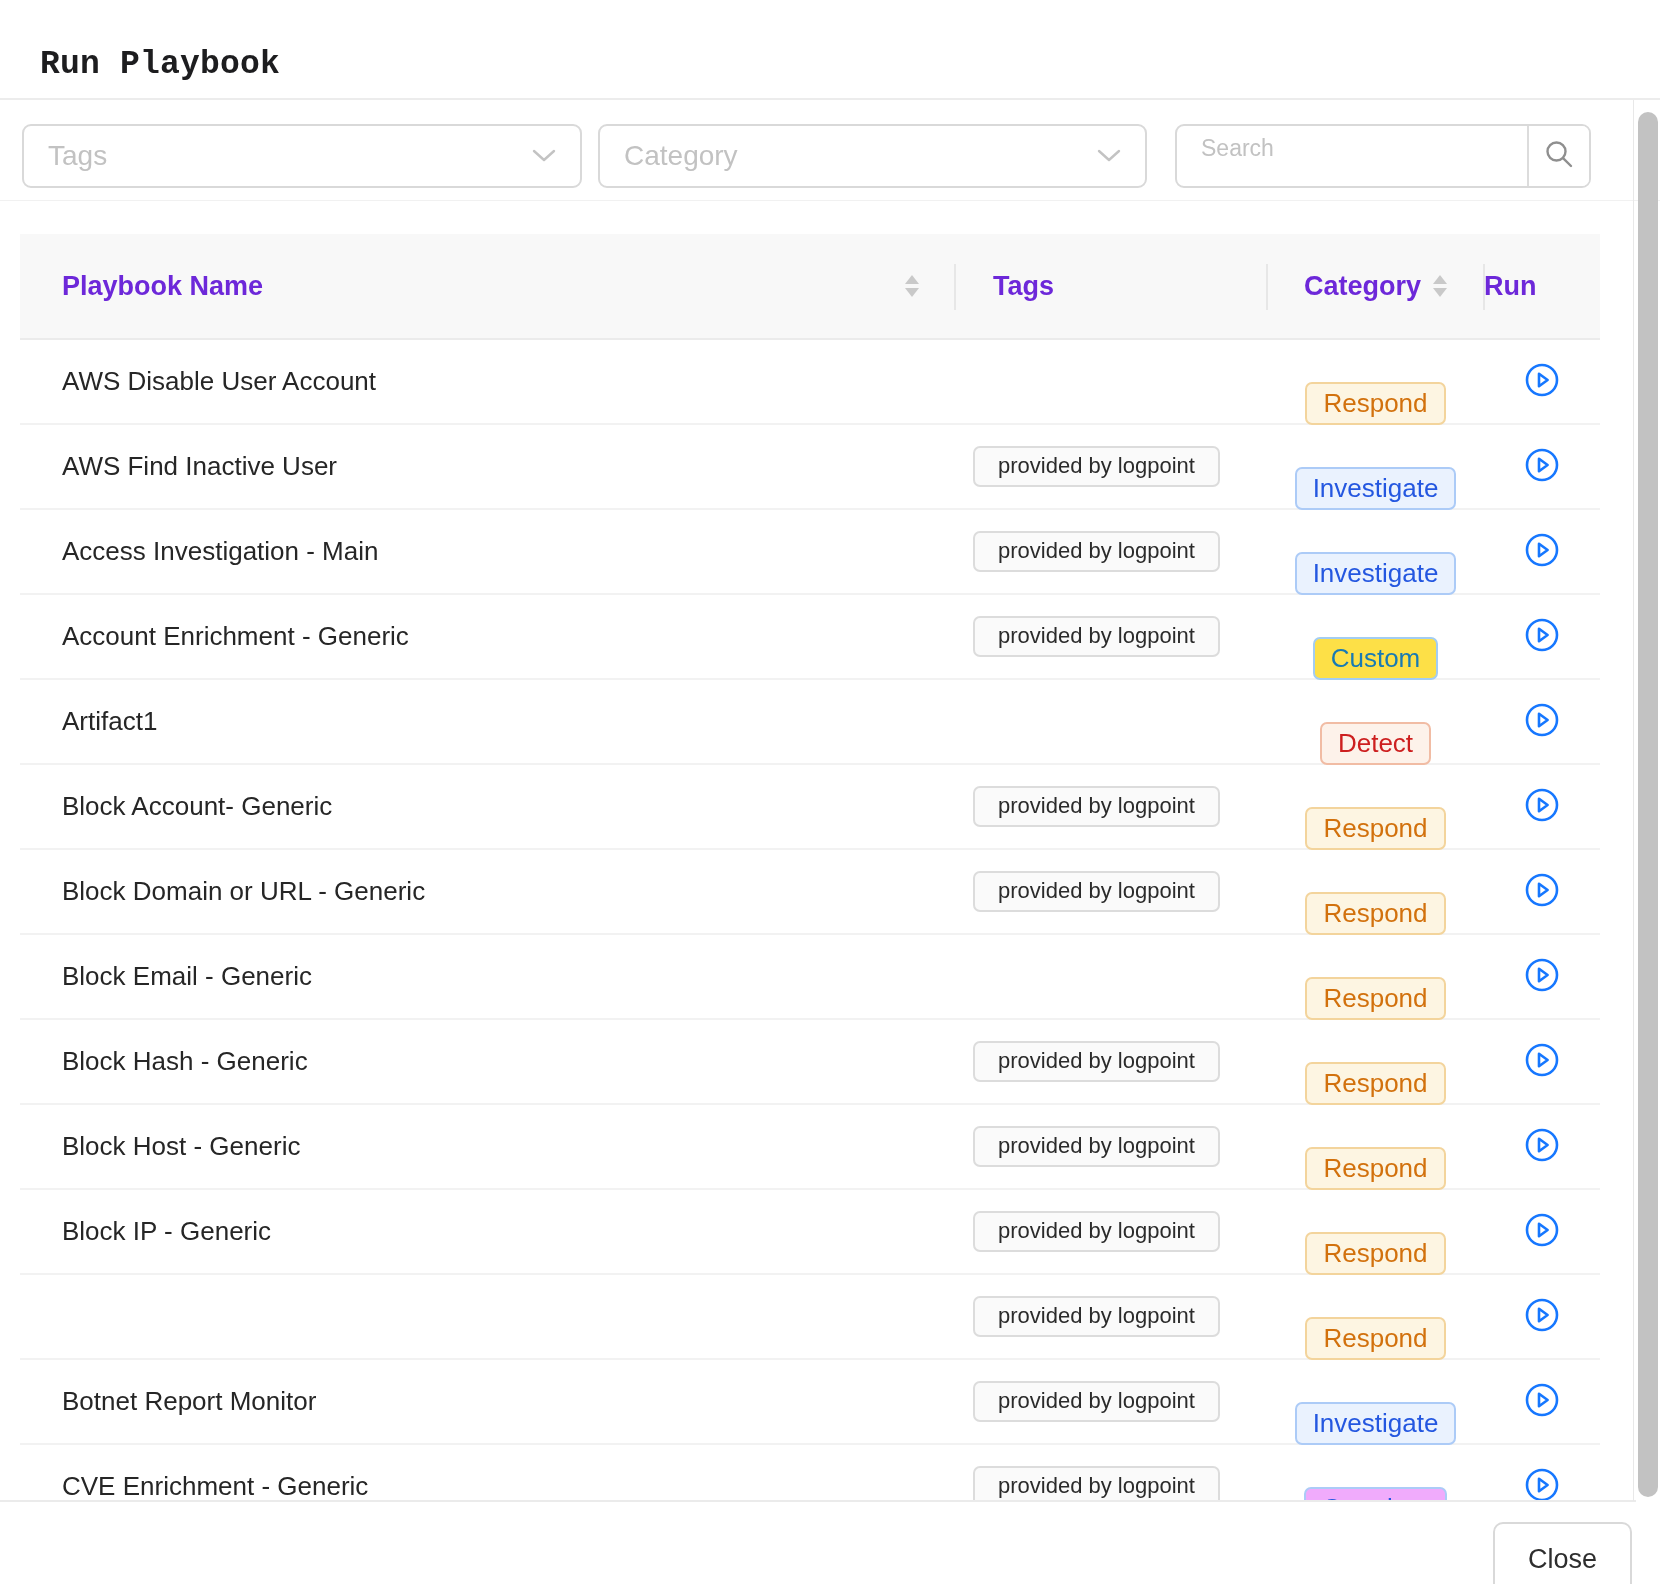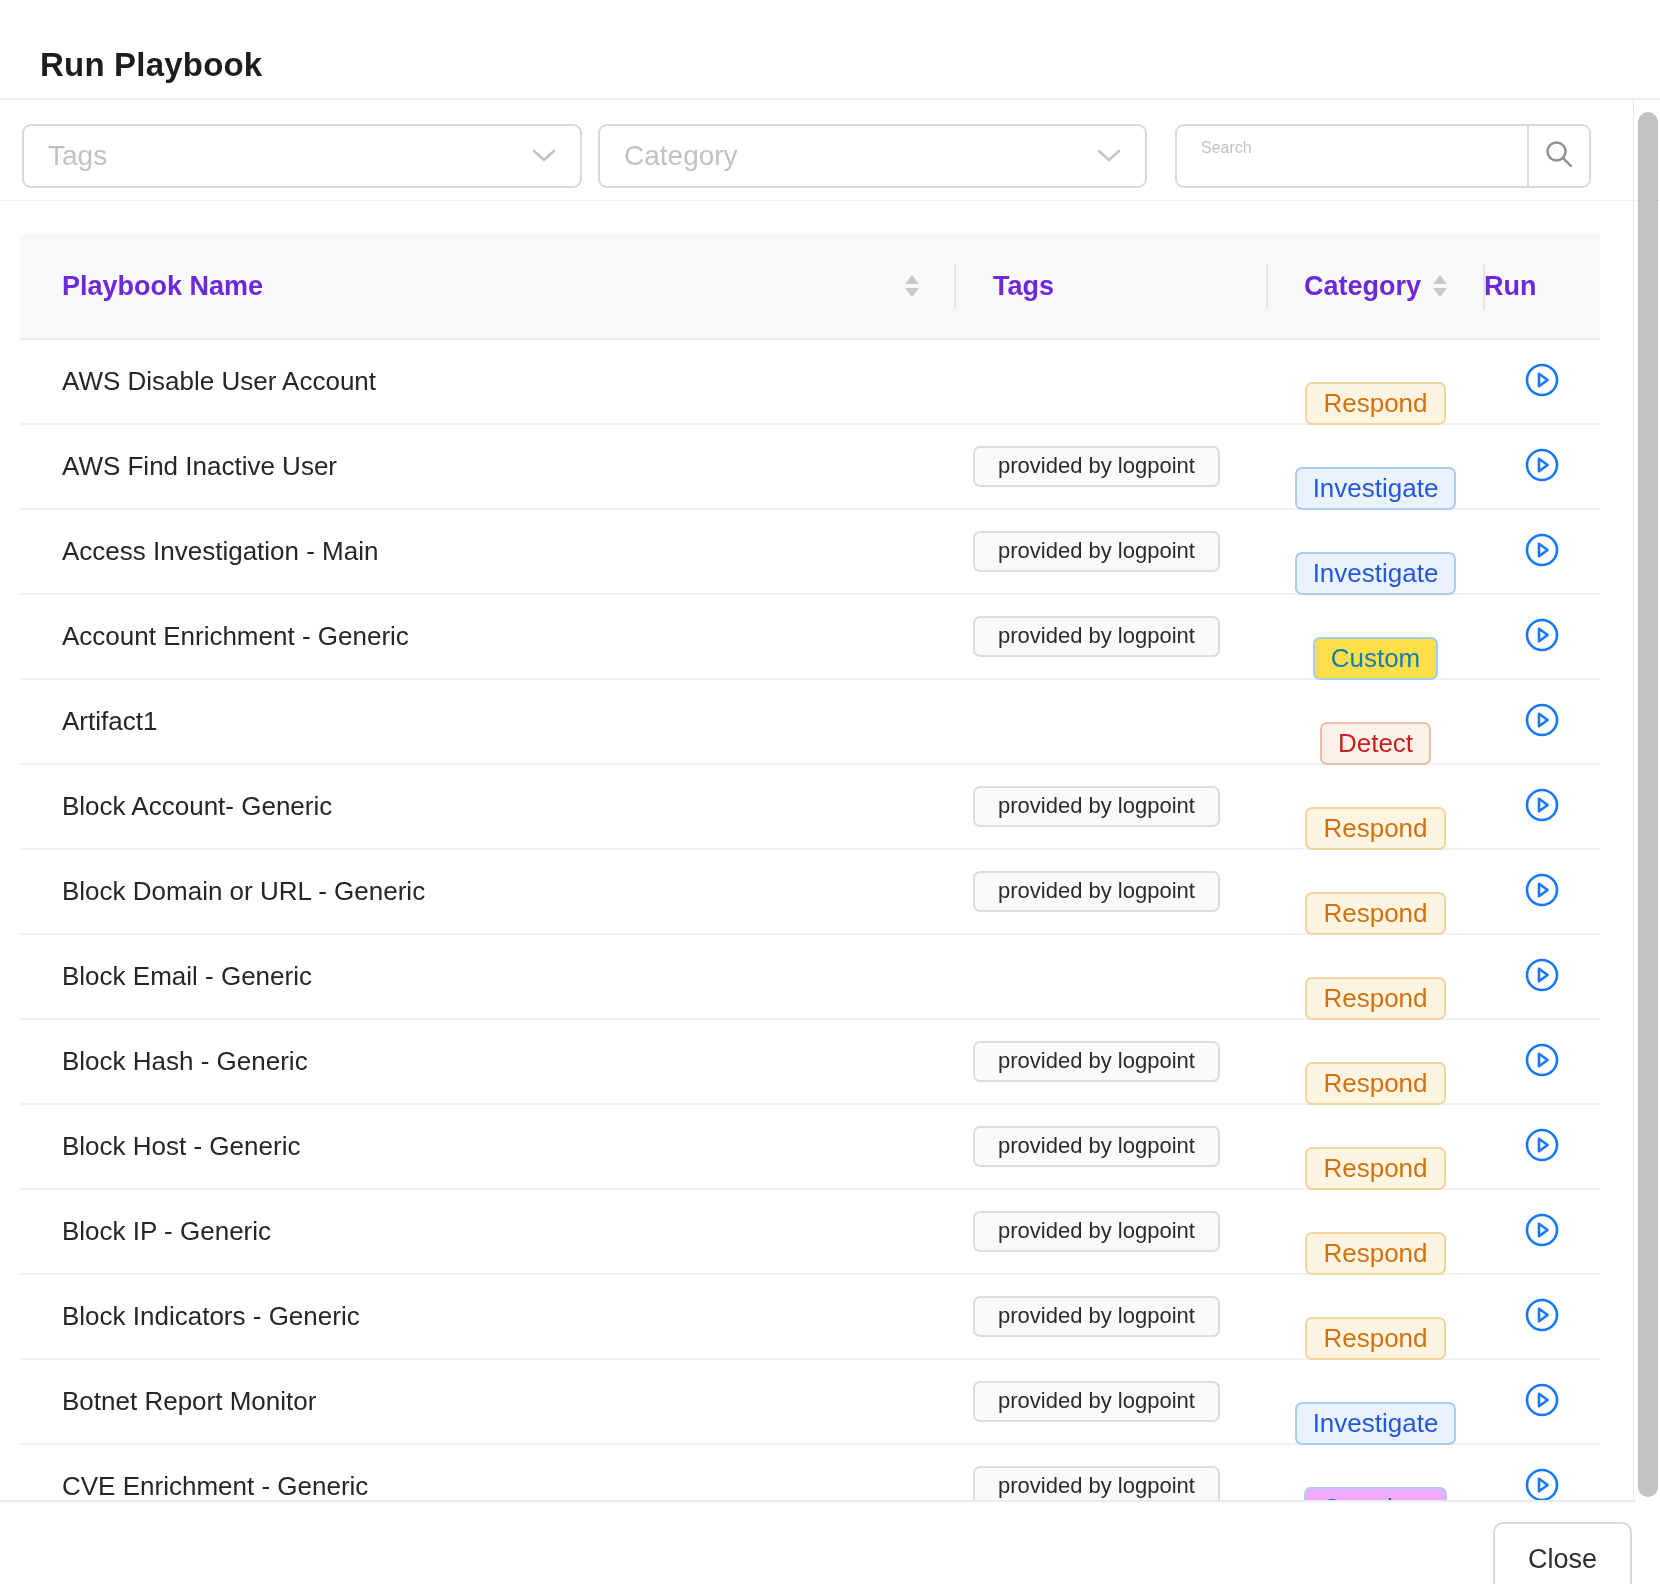--- a/index.html
+++ b/index.html
@@ -9,20 +9,21 @@
     overflow: hidden;
     background: #ffffff;
     font-family: "Liberation Sans", sans-serif;
     color: #262626;
   }
   
   .title {
     position: absolute; left: 40px; top: 46px;
     font-size: 33px; font-weight: 700; color: #1d1d1f;
     letter-spacing: .2px;
+    font-family: Liberation Mono, monospace;
   }
   .title-divider {
     position: absolute; left: 0; top: 98px; width: 1660px; height: 2px;
     background: #ececec;
   }
   
   .select, .searchbox {
     position: absolute; top: 124px; height: 64px;
     border: 2px solid #d9d9d9; border-radius: 9px;
     background: #fff; box-sizing: border-box;
@@ -31,21 +32,21 @@
   .select.tags { left: 22px; width: 560px; }
   .select.category { left: 598px; width: 549px; }
   .select .ph {
     padding-left: 24px; font-size: 28px; color: #c2c2c2; flex: 1;
   }
   .select .chev { margin-right: 24px; display: flex; }
   .searchbox { left: 1175px; width: 416px; display: flex; }
   .searchbox input {
     border: none; outline: none; background: transparent;
     flex: 1; min-width: 0;
-    padding: 0 0 16px 24px; font-size: 16px; color: #262626;
+    padding: 0 0 16px 24px; font-size: 23px; color: #262626;
     font-family: "Liberation Sans", sans-serif;
   }
   .searchbox input::placeholder { color: #c2c2c2; }
   .search-btn {
     width: 62px; border: none; border-left: 2px solid #dcdcdc;
     background: #fff; cursor: pointer; border-radius: 0 7px 7px 0;
     display: flex; align-items: center; justify-content: center; padding: 0;
   }
   .filters-divider {
     position: absolute; left: 0; top: 200px; width: 1660px; height: 1px;
@@ -420,23 +421,20 @@
           <svg width="36" height="36" viewBox="0 0 36 36">
             <circle cx="18" cy="18" r="15" fill="none" stroke="#1677ff" stroke-width="2.6"></circle>
             <path d="M15 11.8 L23.6 18 L15 24.2 Z" fill="none" stroke="#1677ff" stroke-width="2.6" stroke-linejoin="round"></path>
           </svg>
         </span>
       </button>
     </div>
   </div>
 
   <div class="tr">
-    <div class="td td-name">
-      <span>Block Indicators - Generic</span>
-    </div>
     <div class="td td-tags">
       <span class="tagpill">provided by logpoint</span>
     </div>
     <div class="td td-category">
       <span class="badge" style="color: rgb(210, 113, 13); background: rgb(253, 245, 226); border-color: rgb(243, 212, 156);">Respond</span>
     </div>
     <div class="td td-run">
       <button class="run-btn">
         <span>
           <svg width="36" height="36" viewBox="0 0 36 36">

